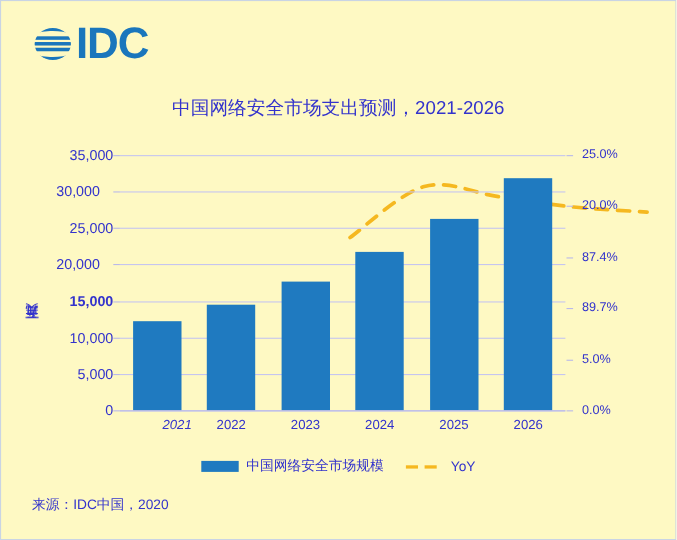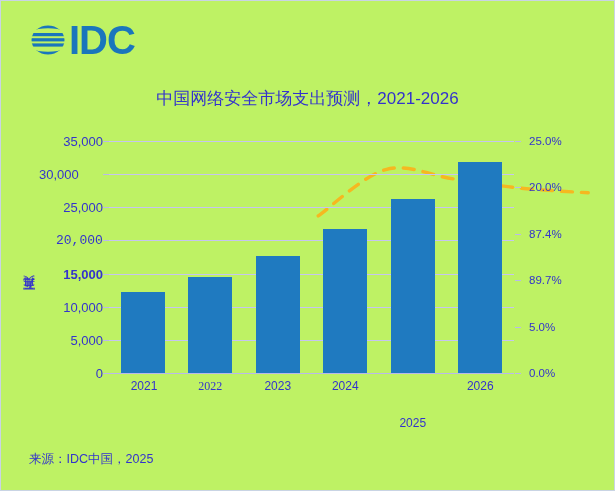--- a/index.html
+++ b/index.html
@@ -4,21 +4,21 @@
 <style>
   * { box-sizing: border-box; margin: 0; padding: 0; }
   html, body {
     width: 615px; height: 491px;
     background: #ffffff;
     font-family: "Liberation Sans", "DejaVu Sans", sans-serif;
   }
   #frame {
     position: relative;
     width: 615px; height: 491px;
-    background: #bef264;
+    background: #fef9c3;
     border: 1px solid #c9d4e4;
     overflow: hidden;
   }
 
   
   #logo-area {
     position: absolute;
     left: 28px; top: 20px;
     display: flex; align-items: center; gap: 2px;
   }
@@ -226,44 +226,57 @@
 
     <div id="xaxis-line"></div>
   <div class="ylabel-left" style="top: 242px; left: 38px; width: 64px; text-align: right;">0</div>
       <div class="tick-left" style="left: 102px; top: 242px;"></div>
       <div class="ylabel-left" style="top: 208.857px; left: 38px; width: 64px; text-align: right;">5,000</div>
       <div class="tick-left" style="left: 102px; top: 208.857px;"></div>
       <div class="ylabel-left" style="top: 175.714px; left: 38px; width: 64px; ">10,000</div>
       <div class="tick-left" style="left: 102px; top: 175.714px;"></div>
       <div class="ylabel-left" style="top: 142.571px; left: 38px; width: 64px; text-align: right; font-weight: bold;">15,000</div>
       <div class="tick-left" style="left: 102px; top: 142.571px;"></div>
-      <div class="ylabel-left" style="top: 109.429px; left: 55px; width: 64px; text-align: left; font-family: Liberation Mono, monospace;">20,000</div>
+      <div class="ylabel-left" style="top: 109.429px; left: 38px; width: 64px; text-align: center;">20,000</div>
       <div class="tick-left" style="left: 102px; top: 109.429px;"></div>
       <div class="ylabel-left" style="top: 76.2857px; left: 38px; width: 64px; text-align: right;">25,000</div>
       <div class="tick-left" style="left: 102px; top: 76.2857px;"></div>
-      <div class="ylabel-left" style="top: 43.1429px; left: 38px; width: 64px; text-align: left;">30,000</div>
+      <div class="ylabel-left" style="top: 43.1429px; left: 38px; width: 64px; text-align: center;">30,000</div>
       <div class="tick-left" style="left: 102px; top: 43.1429px;"></div>
       <div class="ylabel-left" style="top: 10px; left: 38px; width: 64px; text-align: right;">35,000</div>
       <div class="tick-left" style="left: 102px; top: 10px;"></div>
       <div class="ylabel-right" style="top: 242px; left: 528px; width: 70px;">0.0%</div>
       <div class="tick-right" style="left: 514px; top: 242px;"></div>
       <div class="ylabel-right" style="top: 195.6px; left: 528px; width: 70px;">5.0%</div>
       <div class="tick-right" style="left: 514px; top: 195.6px;"></div>
       <div class="ylabel-right" style="top: 149.2px; left: 528px; width: 70px;">89.7%</div>
       <div class="tick-right" style="left: 514px; top: 149.2px;"></div>
       <div class="ylabel-right" style="top: 102.8px; left: 528px; width: 70px;">87.4%</div>
       <div class="tick-right" style="left: 514px; top: 102.8px;"></div>
       <div class="ylabel-right" style="top: 56.4px; left: 528px; width: 70px;">20.0%</div>
       <div class="tick-right" style="left: 514px; top: 56.4px;"></div>
       <div class="ylabel-right" style="top: 10px; left: 528px; width: 70px;">25.0%</div>
       <div class="tick-right" style="left: 514px; top: 10px;"></div>
-      <div class="xlabel" style="left: 143px;">2021</div>
-      <div class="xlabel" style="left: 209.25px; font-family: Liberation Serif, serif;">2022</div>
+      <div class="xlabel" style="left: 160px; font-style: italic;">2021</div>
+      <div class="xlabel" style="left: 209.25px;">2022</div>
       <div class="xlabel" style="left: 276.75px;">2023</div>
       <div class="xlabel" style="left: 344.25px;">2024</div>
-      <div class="xlabel" style="left: 411.75px; margin-top: 37px;">2025</div>
+      <div class="xlabel" style="left: 411.75px;">2025</div>
       <div class="xlabel" style="left: 479.25px;">2026</div>
     </div>
 
-
-  <div id="source">来源：IDC中国，2025</div>
+  <div id="legend">
+      <div class="legend-item">
+        <span class="legend-swatch-bar" style="background: rgb(31, 122, 192);"></span>
+        <span>中国网络安全市场规模</span>
+      </div>
+      <div class="legend-item">
+        <span class="legend-swatch-line">
+          <i class="a" style="background: rgb(245, 184, 32);"></i>
+          <i class="b" style="background: rgb(245, 184, 32);"></i>
+        </span>
+        <span>YoY</span>
+      </div>
+    </div>
+
+  <div id="source">来源：IDC中国，2020</div>
 
 </div>
 
 </body></html>

